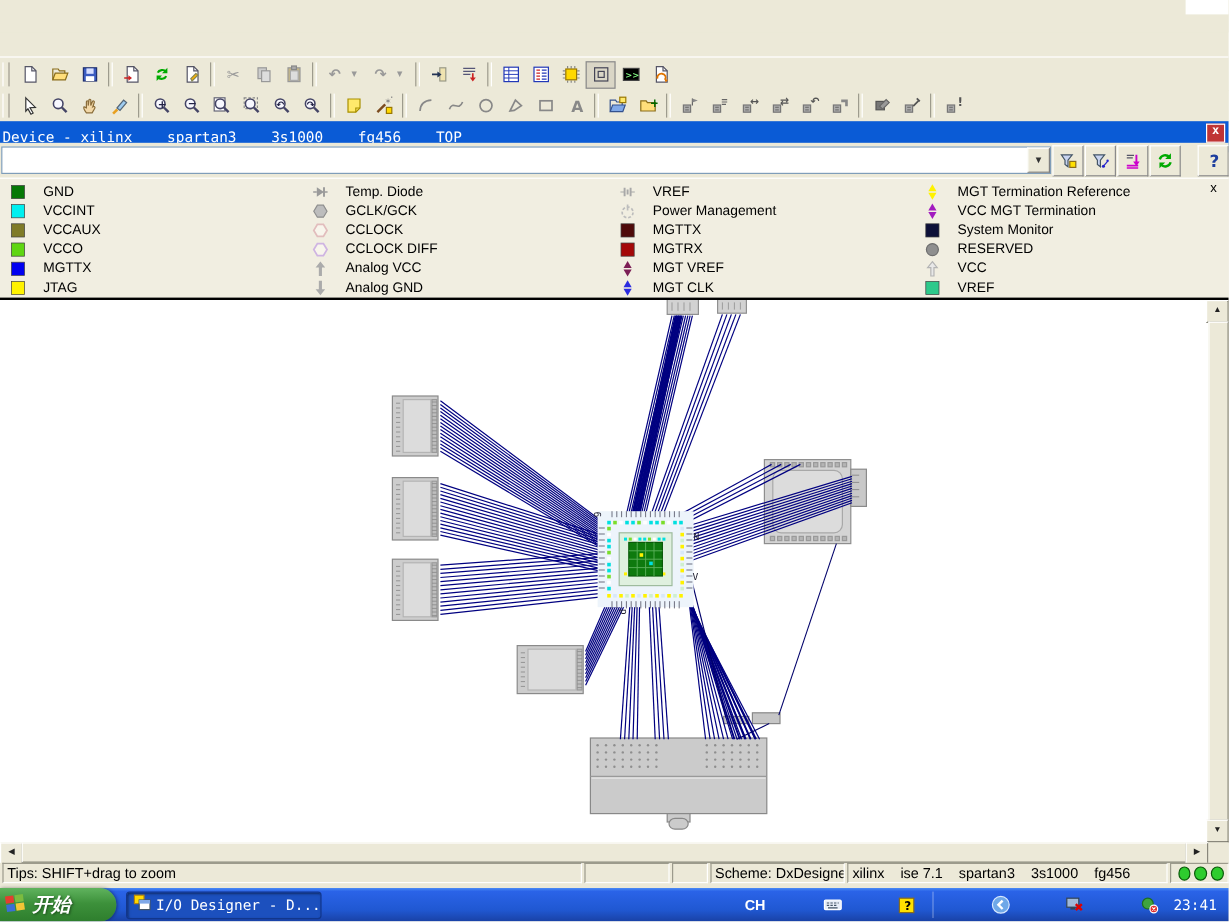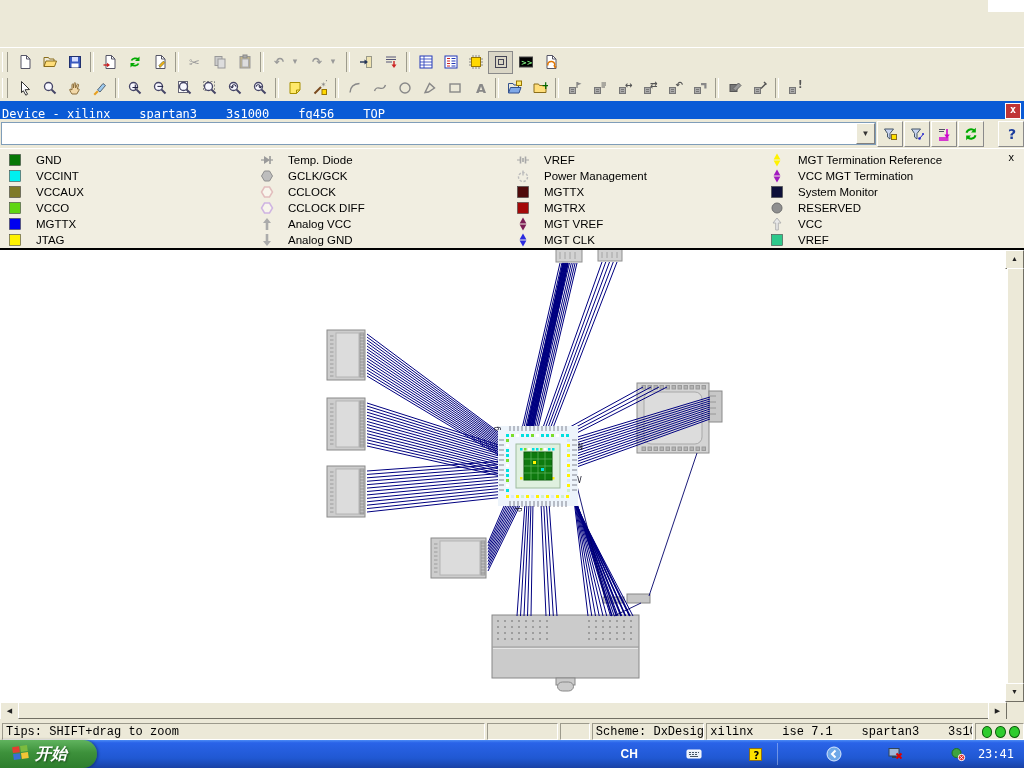--- a/index.html
+++ b/index.html
@@ -60,30 +60,30 @@
   #canvas{position:absolute;left:0;top:0;width:1007px;height:452px;background:#fff;}
   #vscroll{position:absolute;right:0;top:0;width:17px;height:452px;background:#F3F1E4;}
   #hscroll{position:absolute;left:0;top:452px;width:1007px;height:17px;background:#F3F1E4;}
   .sbtn{position:absolute;width:17px;height:17px;background:#ECE9D8;border:1px solid;
         border-color:#fff #716F64 #716F64 #fff;font-size:7px;text-align:center;line-height:15px;color:#222;}
   .sthumb{position:absolute;background:#ECE9D8;border:1px solid;border-color:#fff #716F64 #716F64 #fff;}
   #scorner{position:absolute;right:0;top:452px;width:17px;height:17px;background:#ECE9D8;}
 
   
   #statusbar{position:absolute;left:0;top:719px;width:1024px;height:21px;background:#ECE9D8;display:flex;
-             align-items:flex-end;font-family:Liberation Mono, monospace;font-size:12px;}
+             align-items:flex-start;font-family:Liberation Sans, sans-serif;font-size:12px;}
   .scell{height:15px;border:1px solid;border-color:#9c9a8c #fff #fff #9c9a8c;margin-left:2px;
          display:flex;align-items:center;padding:0 3px;overflow:hidden;}
   .led{width:10px;height:10px;border-radius:50%;background:#2ECC2E;border:1px solid #0A5A0A;margin-left:3px;}
 
   
   #taskbar{position:absolute;left:0;top:740px;width:1024px;height:28px;
            background:linear-gradient(180deg,#4B8BF5 0%,#2A63E8 10%,#2058D2 65%,#1941A5 100%);
            display:flex;align-items:center;color:#fff;}
-  #startbtn{height:28px;width:97px;display:flex;align-items:center;gap:5px;padding-left:12px;box-sizing:border-box;
+  #startbtn{height:28px;width:97px;display:flex;align-items:center;gap:5px;padding-left:4px;box-sizing:border-box;
             background:linear-gradient(180deg,#60B35E 0%,#3D913B 45%,#2E7E2D 100%);
             border-radius:0 14px 14px 0;box-shadow:1px 0 3px rgba(0,0,0,.4);}
   #startbtn .stext{font-size:16px;font-weight:bold;font-style:italic;text-shadow:1px 1px 2px #1e4f1e;}
   #taskbtn{height:23px;width:163px;margin-left:8px;display:flex;align-items:center;gap:4px;padding:0 5px;box-sizing:border-box;
            background:#1C50BE;border:1px solid #12368B;border-radius:3px;box-shadow:inset 1px 1px 2px rgba(0,0,0,.45);
            font-family:"DejaVu Sans Mono",monospace;font-size:12px;white-space:nowrap;overflow:hidden;}
   #trayspacer{flex:1;}
   .trayitem{display:flex;align-items:center;margin-right:6px;margin-left:40px;}
   #traylang{font-size:12px;font-weight:bold;margin-right:8px;}
   #trayclock{font-size:12px;font-family:"DejaVu Sans Mono",monospace;margin:0 10px 0 6px;}
@@ -1146,20 +1146,28 @@
       <span id="startflag"><svg width="18" height="18" viewBox="0 0 18 18">
             <g transform="rotate(-8 9 9)">
               <rect x="1" y="2" width="7" height="6" fill="#E33E30"></rect>
               <rect x="9" y="2" width="7" height="6" fill="#7CBB3F"></rect>
               <rect x="1" y="9" width="7" height="6" fill="#3B6FD4"></rect>
               <rect x="9" y="9" width="7" height="6" fill="#F3C536"></rect>
             </g>
           </svg></span>
       <span class="stext">开始</span>
     </div>
+    <div id="taskbtn">
+      <span id="taskicon"><svg width="15" height="15" viewBox="0 0 15 15">
+            <rect x="1" y="1" width="8" height="7" fill="#FFD800" stroke="#B8860B"></rect>
+            <rect x="5" y="5" width="9" height="8" fill="#fff" stroke="#456"></rect>
+            <rect x="5" y="5" width="9" height="3" fill="#7FA8E8"></rect>
+          </svg></span>
+      <span>I/O Designer - D...</span>
+    </div>
     <div id="trayspacer"></div>
     <span id="traylang" class="trayitem">CH</span>
     <span id="traykb" class="trayitem">
         <svg width="16" height="16" viewBox="0 0 16 16">
           <rect x="1" y="4" width="14" height="8" rx="1" fill="#E8EEF8" stroke="#fff"></rect>
           <path d="M3 6.5h2M6 6.5h2M9 6.5h2M12 6.5h1M3 8.5h2M6 8.5h2M9 8.5h2M4 10.5h8" stroke="#456"></path>
         </svg>
       </span>
     <span id="trayhelp" class="trayitem">
         <svg width="15" height="15" viewBox="0 0 15 15">

